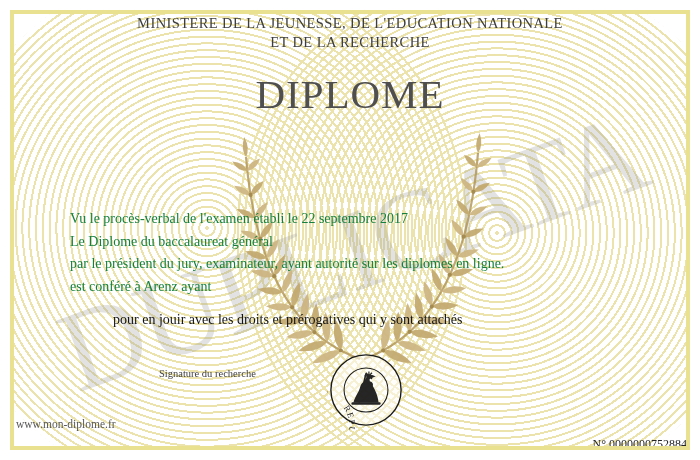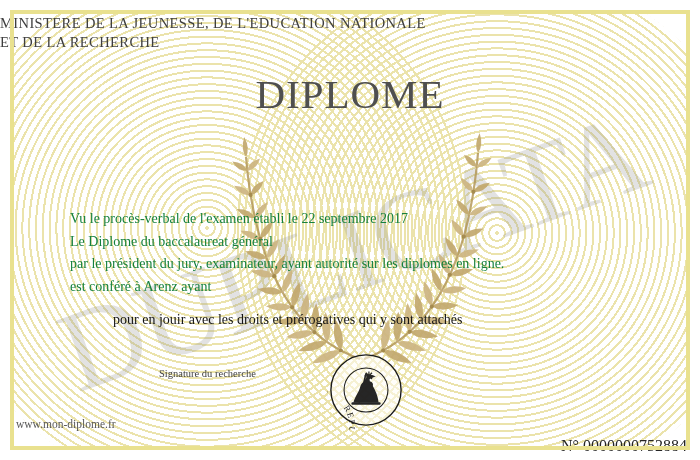--- a/index.html
+++ b/index.html
@@ -10,33 +10,33 @@
   .rosette{position:absolute;width:530px;height:530px;border-radius:50%;
            background:repeating-radial-gradient(circle,#ebe3ab 0 2px,rgba(255,255,255,0) 2px 6.8px);}
   .rosette.left{left:-72px;top:-51px;}
   .rosette.right{left:218px;top:-46px;}
   .frame{position:absolute;left:10px;top:10px;right:10px;bottom:10px;
          border:4px solid #e9e18f;z-index:6;pointer-events:none;}
   .watermark{position:absolute;left:88px;top:285px;z-index:1;
              font-size:115px;line-height:135px;letter-spacing:-2px;white-space:nowrap;
              color:rgba(150,150,150,0.28);transform:rotate(-20deg);transform-origin:0 100%;}
   .wreath{position:absolute;left:210px;top:133px;z-index:2;}
-  .header{position:absolute;left:0;right:0;top:14px;z-index:3;
+  .header{position:absolute;left:0;right:0;top:14px;text-align:center;z-index:3;
           font-size:14.5px;line-height:19px;letter-spacing:.4px;color:#3e3e3e;}
   .title{position:absolute;left:0;right:0;top:74px;text-align:center;z-index:3;
          font-size:41px;line-height:40px;letter-spacing:1px;color:#4f4f4f;white-space:nowrap;}
   .body-text{position:absolute;left:70px;top:208px;z-index:3;
              font-size:14px;line-height:22.6px;color:#15803d;white-space:nowrap;}
   .closing{position:absolute;left:113px;top:312px;z-index:3;
            font-size:14px;color:#151515;white-space:nowrap;}
   .sig{position:absolute;left:159px;top:368px;z-index:3;font-size:10.5px;color:#3c3c3c;}
   .mfooter{position:absolute;left:403px;top:366px;z-index:3;
            font-size:11.5px;line-height:17.5px;color:#3a3a3a;}
   .website{position:absolute;left:16px;top:418px;z-index:3;font-size:11.5px;color:#575757;}
-  .serial{position:absolute;right:13px;top:437px;z-index:3;font-size:16px;color:#252525;}
+  .serial{position:absolute;right:13px;top:437px;z-index:3;font-size:12px;color:#252525;text-decoration:underline;}
   .seal{position:absolute;left:327px;top:350px;z-index:4;}
 </style>
 </head>
 <body>
 
 <div class="page">
 
   <div class="inner">
     <div class="rosette left"></div>
     <div class="rosette right"></div>

